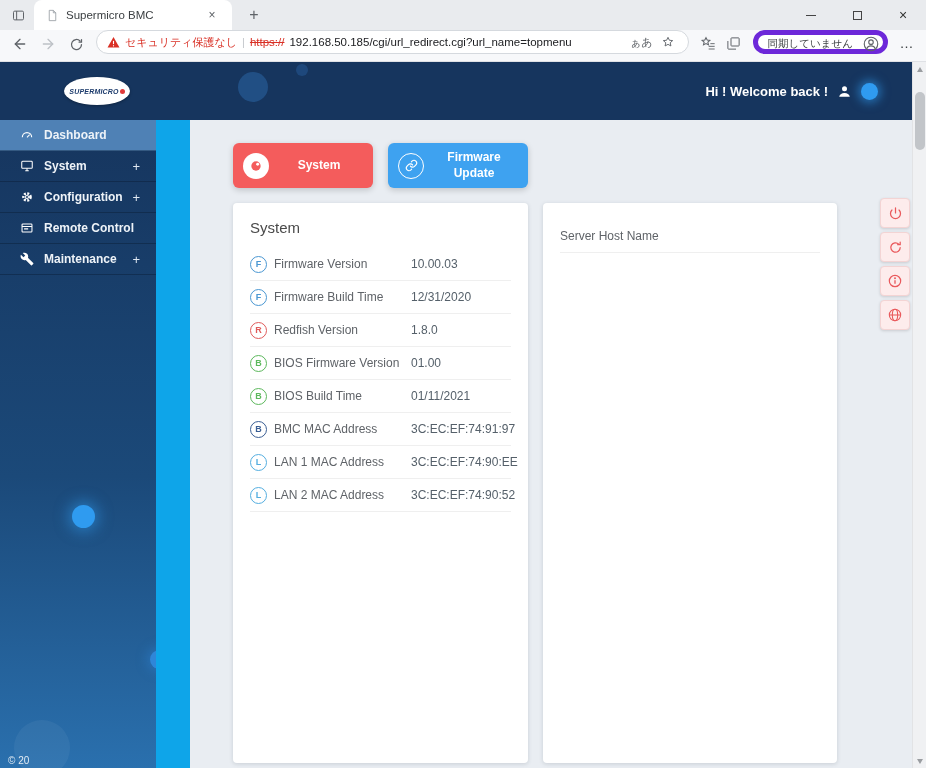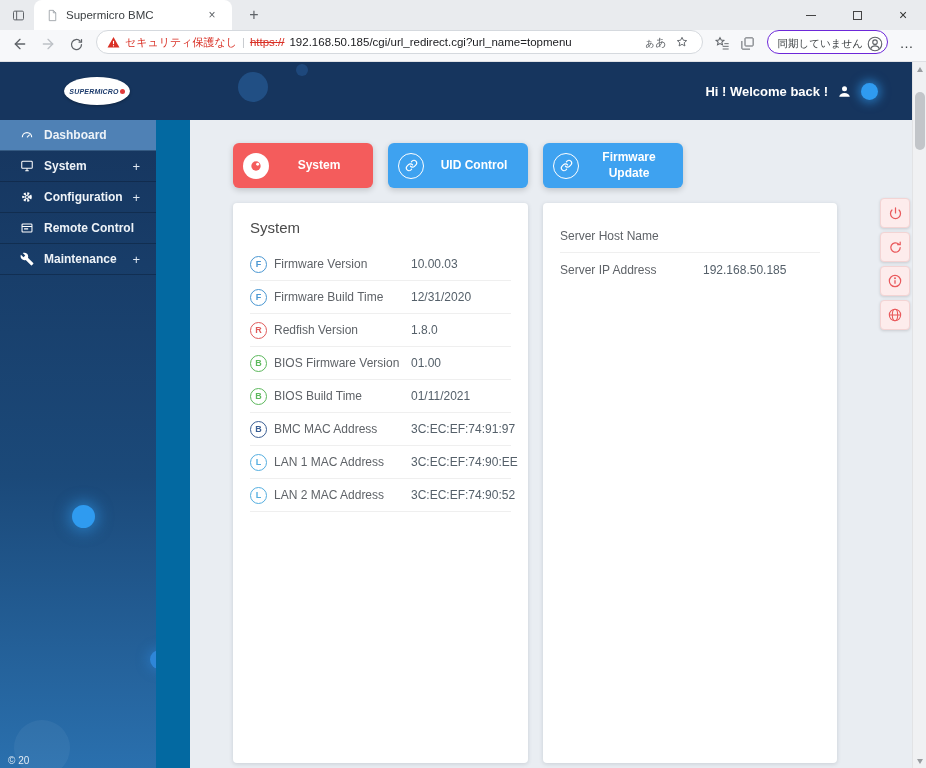--- a/index.html
+++ b/index.html
@@ -23,26 +23,26 @@
   .toolbar{position:absolute;top:30px;left:0;width:926px;height:32px;background:#f7f8fa;border-bottom:1px solid #dfe1e5;display:flex;align-items:flex-start;padding:0 6px}
   .nav-btn{width:28px;height:28px;display:flex;align-items:center;justify-content:center;border-radius:5px;cursor:pointer;flex:none}
   .addressbar{height:24px;flex:1;background:#fff;border:1px solid #d5d9de;border-radius:13px;display:flex;align-items:center;padding:0 10px;margin:0 6px;gap:5px;min-width:0;cursor:text}
   .sec-warning{color:#d93025;font-size:11px;white-space:nowrap}
   .addr-div{color:#c3c6cb;font-size:11px}
   .proto{color:#d93025;text-decoration:line-through;font-size:11.5px}
   .url-rest{color:#202124;font-size:11.5px;white-space:nowrap;overflow:hidden;flex:1;min-width:0}
   .readaloud{font-size:11px;color:#5f6368;white-space:nowrap;cursor:pointer}
   .bar-icon{width:20px;height:20px;display:flex;align-items:center;justify-content:center;cursor:pointer;flex:none}
   .tb-icon{width:26px;height:26px;display:flex;align-items:center;justify-content:center;cursor:pointer;flex:none;border-radius:5px}
-  .profile-pill{height:24px;border:1px solid #6d28d9;border-radius:13px;display:flex;align-items:center;gap:3px;padding:4px 3px 0 10px;margin:0 6px;cursor:pointer;background:#fff;white-space:nowrap}
+  .profile-pill{height:24px;border:5px solid #6d28d9;border-radius:13px;display:flex;align-items:center;gap:9px;padding:4px 3px 0 10px;margin:0 6px;cursor:pointer;background:#fff;white-space:nowrap}
   .profile-label{font-size:10.5px;color:#3c4043}
   .more-btn{width:26px;height:26px;display:flex;align-items:center;justify-content:center;font-size:14px;color:#3c4043;cursor:pointer;letter-spacing:1px}
 
   
-  .page{position:absolute;top:62px;left:0;width:926px;height:706px;background:#0369a1;overflow:hidden}
+  .page{position:absolute;top:62px;left:0;width:926px;height:706px;background:#0ea5e9;overflow:hidden}
 
   .app-header{position:absolute;top:0;left:0;width:912px;height:58px;background:#16355e;overflow:hidden;z-index:2}
   .logo{position:absolute;left:64px;top:15px;width:66px;height:28px;background:#fff;border-radius:50%;display:flex;align-items:center;justify-content:center;gap:1px;box-shadow:0 1px 3px rgba(0,0,0,.3)}
   .logo-text{font-size:7px;font-weight:700;font-style:italic;color:#1b3a6b;letter-spacing:.2px}
   .logo-dot{width:5px;height:5px;border-radius:50%;background:#e03a3a}
   .welcome-wrap{position:absolute;right:34px;top:0;height:100%;display:flex;align-items:center;gap:9px;color:#fff}
   .welcome-text{font-size:13px;font-weight:700}
 
   .deco{position:absolute;border-radius:50%;pointer-events:none}
 
@@ -278,29 +278,20 @@
         </span>
         <span class="qlabel">System</span>
       </button>
       <button class="qbtn blue">
         <span class="qicon">
           <svg width="13" height="13" viewBox="0 0 24 24" fill="none" stroke="#fff" stroke-width="2.2" stroke-linecap="round">
               <path d="M10 13a5 5 0 0 0 7.5.5l3-3a5 5 0 0 0-7-7l-1.7 1.7"></path>
               <path d="M14 11a5 5 0 0 0-7.5-.5l-3 3a5 5 0 0 0 7 7l1.7-1.7"></path>
             </svg>
         </span>
-        <span class="qlabel">UID Control</span>
-      </button>
-      <button class="qbtn blue">
-        <span class="qicon">
-          <svg width="13" height="13" viewBox="0 0 24 24" fill="none" stroke="#fff" stroke-width="2.2" stroke-linecap="round">
-              <path d="M10 13a5 5 0 0 0 7.5.5l3-3a5 5 0 0 0-7-7l-1.7 1.7"></path>
-              <path d="M14 11a5 5 0 0 0-7.5-.5l-3 3a5 5 0 0 0 7 7l1.7-1.7"></path>
-            </svg>
-        </span>
         <span class="qlabel">Firmware Update</span>
       </button>
     </div>
 
     <div class="card system">
       <div class="card-title">System</div>
 
       <div class="info-row">
         <span class="badge" style="color: rgb(74, 151, 210);">F</span>
         <span class="row-label">Firmware Version</span>
@@ -340,24 +331,20 @@
         <span class="badge" style="color: rgb(84, 174, 224);">L</span>
         <span class="row-label">LAN 2 MAC Address</span>
         <span class="row-value">3C:EC:EF:74:90:52</span>
       </div>
     </div>
 
     <div class="card host">
       <div class="hrow bordered">
         <span class="row-label">Server Host Name</span>
         <span class="row-value"></span>
-      </div>
-      <div class="hrow">
-        <span class="row-label">Server IP Address</span>
-        <span class="row-value">192.168.50.185</span>
       </div>
     </div>
 
     <div class="actions">
       <button class="action-btn">
         <svg width="15" height="15" viewBox="0 0 24 24" fill="none" stroke="#e9595c" stroke-width="2" stroke-linecap="round">
             <path d="M12 3v8"></path>
             <path d="M6.3 6.5a8 8 0 1 0 11.4 0"></path>
           </svg>
       </button>

